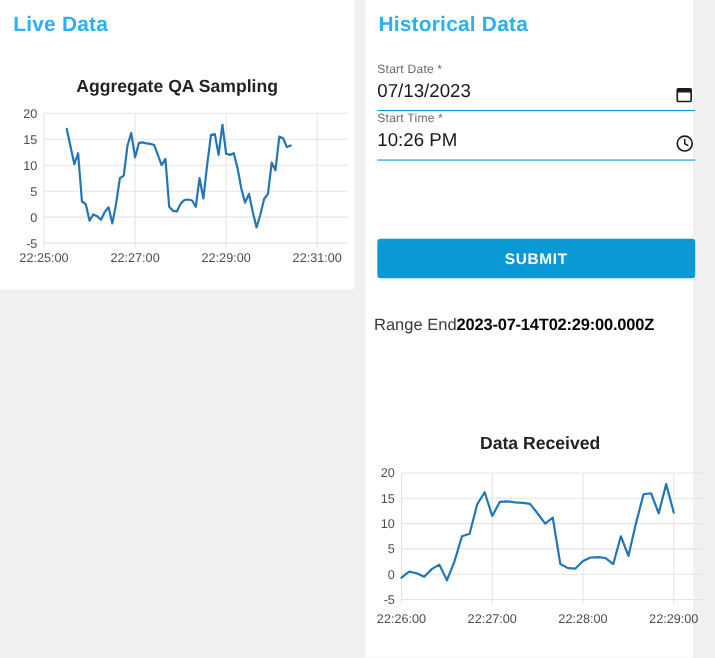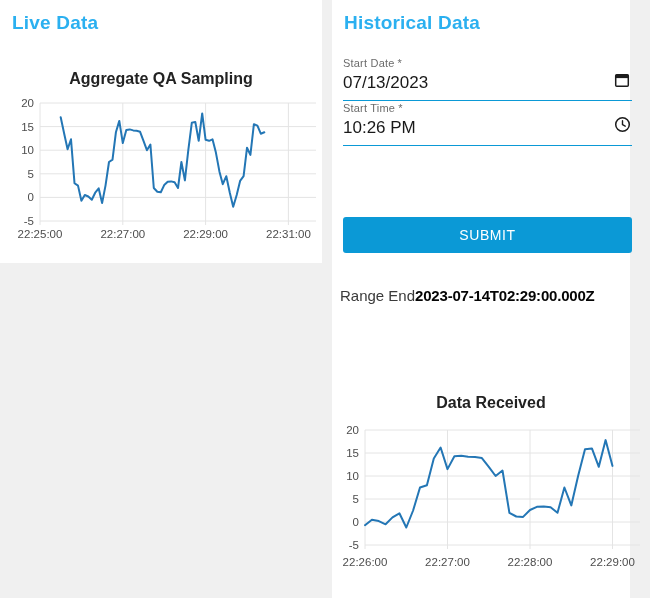--- a/index.html
+++ b/index.html
@@ -22,36 +22,36 @@
   svg.chart{position:absolute;left:0;display:block;}
   #live-chart{top:56px;}
   #received-chart{top:390px;}
 
   .field{position:absolute;left:11px;width:289px;border-bottom:1.6px solid var(--primary,#0b99d6);}
   #field-0{top:57px;}
   #field-1{top:102px;}
   #field-2{top:146px;}
   .field-label{font-size:11px;color:#6b6b6b;letter-spacing:.2px;line-height:13px;}
   .req{color:#6b6b6b;margin-left:3px;}
-  .field-row{display:flex;align-items:flex-start;}
+  .field-row{display:flex;align-items:flex-end;}
   .field-row input{
     flex:1;border:none;outline:none;background:transparent;
     font-family:"Liberation Sans",sans-serif;
     font-size:17px;color:#191919;padding:3px 0 7px 0;min-width:0;
   }
   .icon-btn{
     border:none;background:none;padding:0 0 5px 0;margin:0;cursor:pointer;
     width:20px;height:24px;display:flex;align-items:center;justify-content:center;color:#1c1c1c;
   }
 
   #submit-btn{
     position:absolute;left:11px;top:217px;width:289px;height:36px;
     background:var(--primary,#0b99d6);color:#ffffff;border:none;border-radius:3px;
     font-family:"Liberation Sans",sans-serif;
-    font-size:14px;font-weight:normal;letter-spacing:.6px;cursor:pointer;
+    font-size:14px;font-weight:bold;letter-spacing:.6px;cursor:pointer;
   }
 
   .result-row{
     position:absolute;left:8px;display:flex;align-items:baseline;
     font-size:15px;white-space:nowrap;
   }
   #range-end-row{top:287px;}
   #range-start-row{top:341px;}
   .result-label{color:#3a3a3a;}
   .result-value{color:#050505;font-weight:bold;letter-spacing:-.2px;}

